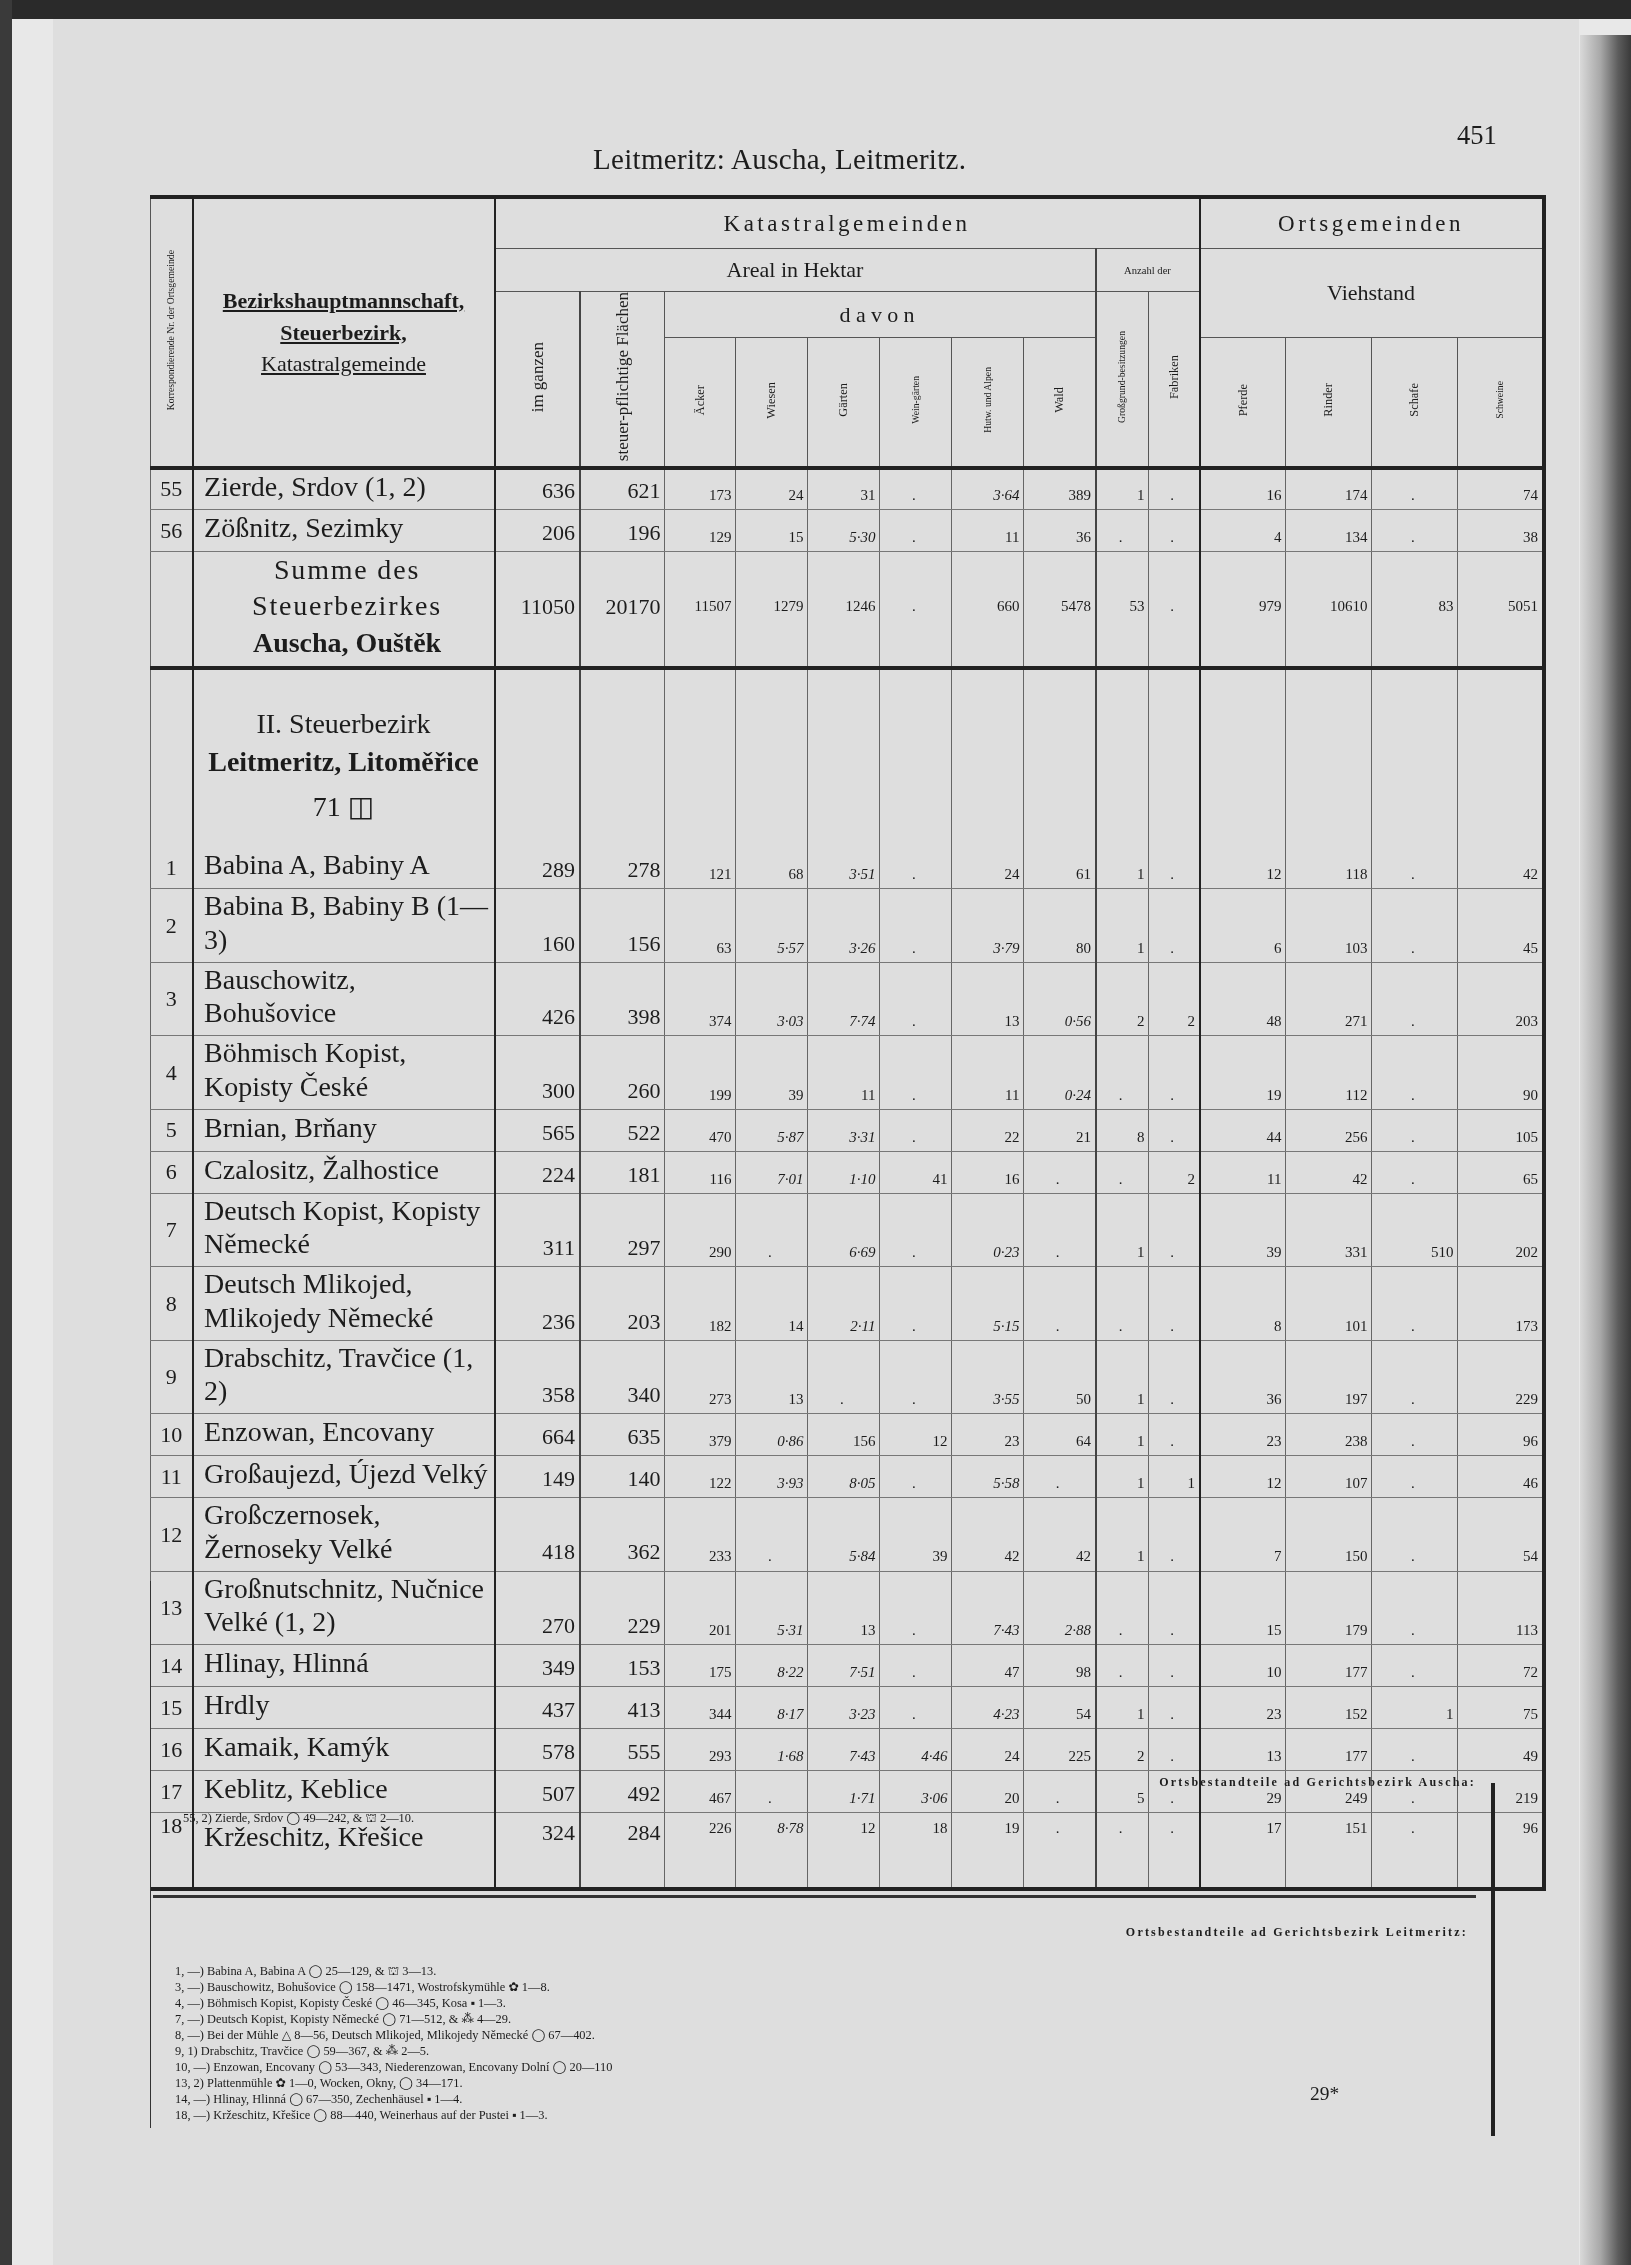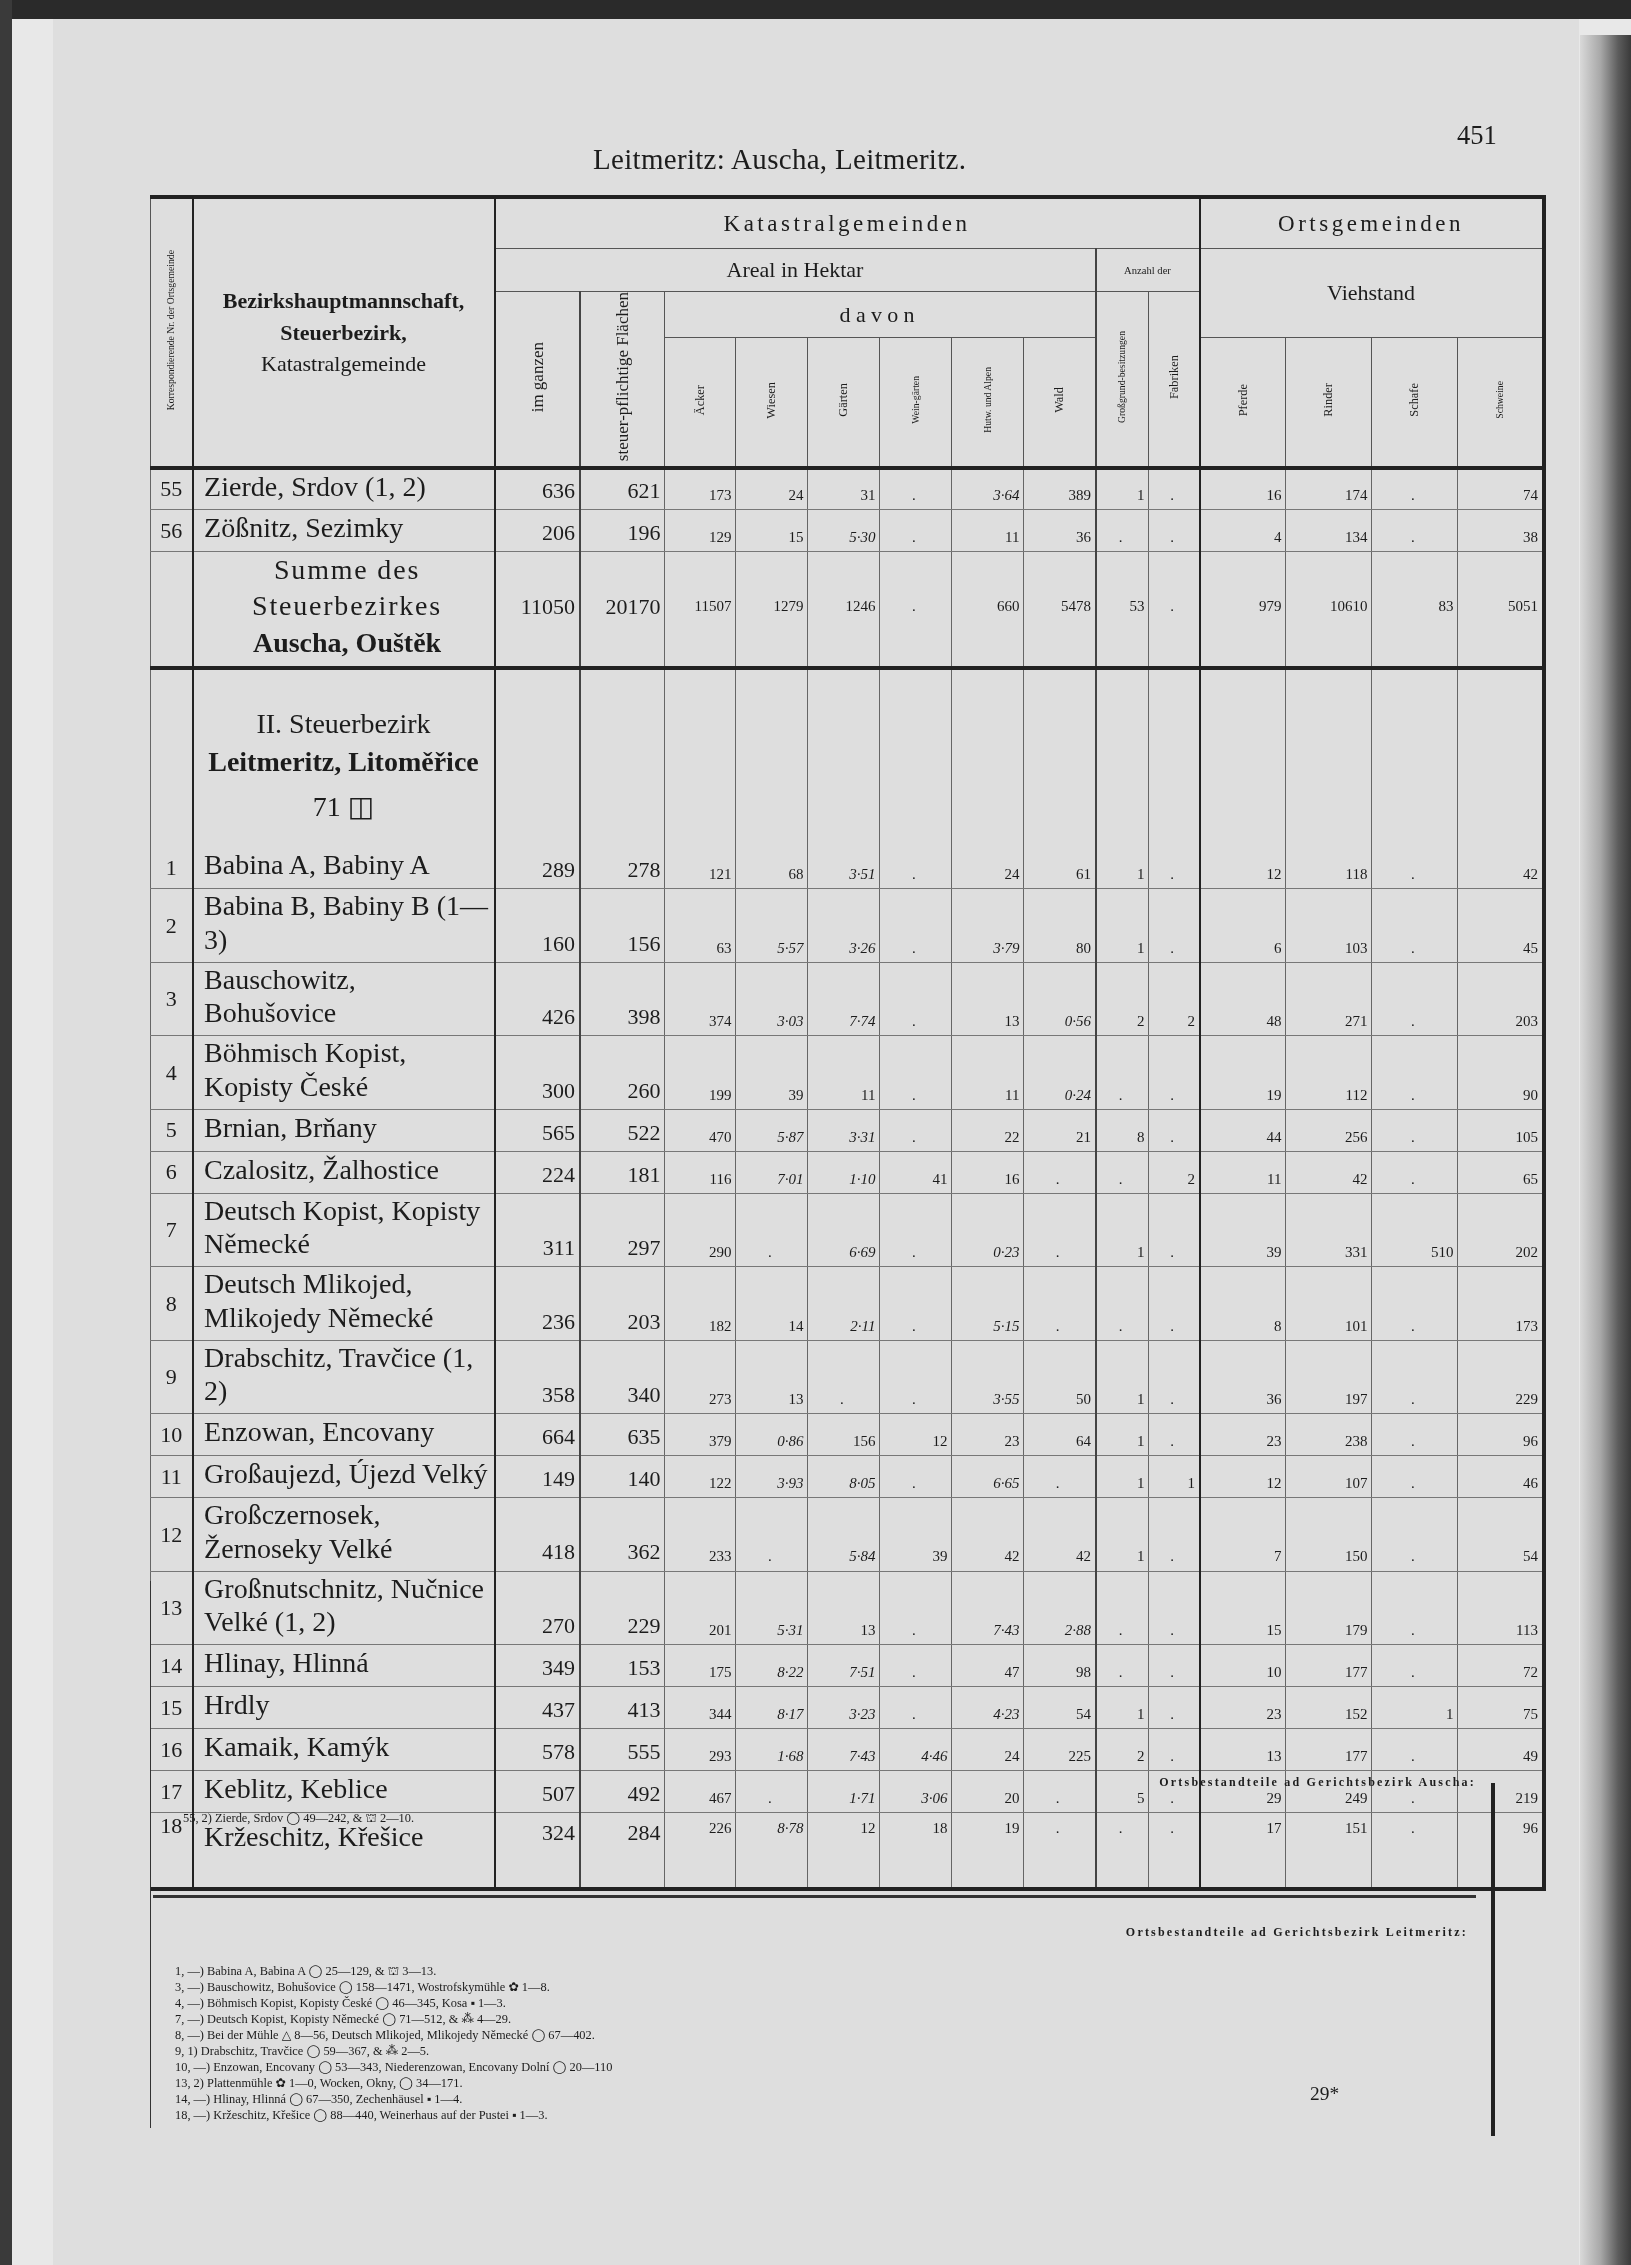--- a/index.html
+++ b/index.html
@@ -92,21 +92,21 @@
       <col style="width:53px">
         <col style="width:51px">
       <col style="width:86px">
         <col style="width:86px">
         <col style="width:86px">
         <col style="width:86px">
     </colgroup>
     <thead>
       <tr>
         <th class="hd head-nr" rowspan="4" style="border-bottom:4.4px solid #222;"><span class="vtxt xs">Korrespondierende Nr. der Ortsgemeinde</span></th>
-        <th class="hd thick-l" rowspan="4" style="border-bottom:4.4px solid #222;">
+        <th class="hd thick-l" rowspan="4" style="border-bottom:4.4px solid #222;text-decoration:underline;">
           <div class="hdr-title"><b>Bezirkshauptmannschaft,</b><br><b>Steuerbezirk,</b><br><span>Katastralgemeinde</span></div>
         </th>
         <th class="hd hd-main thick-l" colspan="10">Katastralgemeinden</th>
         <th class="hd hd-main thick-l" colspan="4">Ortsgemeinden</th>
       </tr>
       <tr>
         <th class="hd hd-sub thick-l" colspan="8">Areal in Hektar</th>
         <th class="hd hd-small dbl-l" colspan="2">Anzahl der</th>
         <th class="hd hd-sub thick-l" colspan="4" rowspan="2">Viehstand</th>
       </tr>
@@ -385,21 +385,21 @@
         </tr>
         <tr class="row r1">
           <td class="nr">11</td>
           <td class="name thick-l">Großaujezd, Újezd Velký</td>
           <td class="big thick-l">149</td>
           <td class="big dbl-l">140</td>
           <td class="">122</td>
           <td class="dec">3·93</td>
           <td class="dec">8·05</td>
           <td class="ctr">.</td>
-          <td class="dec">6·65</td>
+          <td class="dec">5·58</td>
           <td class="ctr">.</td>
           <td class="dbl-l">1</td>
           <td class="">1</td>
           <td class="thick-l">12</td>
           <td class="">107</td>
           <td class="ctr">.</td>
           <td class="">46</td>
         </tr>
         <tr class="row r1">
           <td class="nr">12</td>

